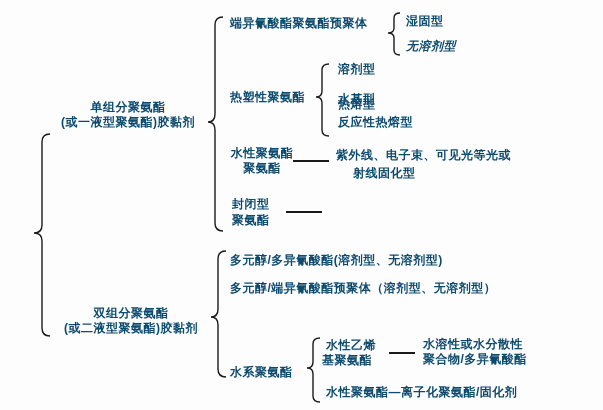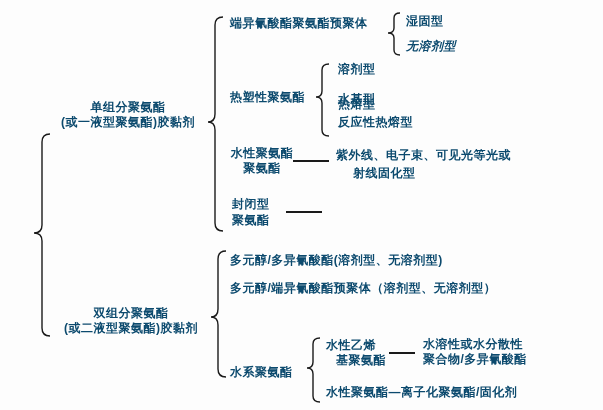--- a/index.html
+++ b/index.html
@@ -99,20 +99,20 @@
   <div class="txt" style="left:230px;top:281px;">多元醇/端异氰酸酯预聚体（溶剂型、无溶剂型）</div>
 
   <div class="txt" style="left:230px;top:357px;margin-top:8px;">水系聚氨酯</div>
   <div class="brace" style="left:307px;top:337px;">
     <svg width="13" height="66" viewBox="0 0 13 66">
       <path d="M13,1 Q6,1 6,7 L6,25 Q6,31 0,31 Q6,31 6,37 L6,59 Q6,65 13,65"></path>
     </svg>
   </div>
 
   <div class="txt" style="left:326px;top:338px;">水性乙烯</div>
-  <div class="txt" style="left:336px;top:353px;">基聚氨酯</div>
+  <div class="txt" style="left:322px;top:353px;">基聚氨酯</div>
   <div class="connector" style="left:389px;top:352px;width:26px;"></div>
   <div class="txt" style="left:423px;top:337px;">水溶性或水分散性</div>
   <div class="txt" style="left:423px;top:352px;">聚合物/多异氰酸酯</div>
 
   <div class="txt" style="left:326px;top:385px;">水性聚氨酯—离子化聚氨酯/固化剂</div>
 
 </div>
 
 </body></html>

